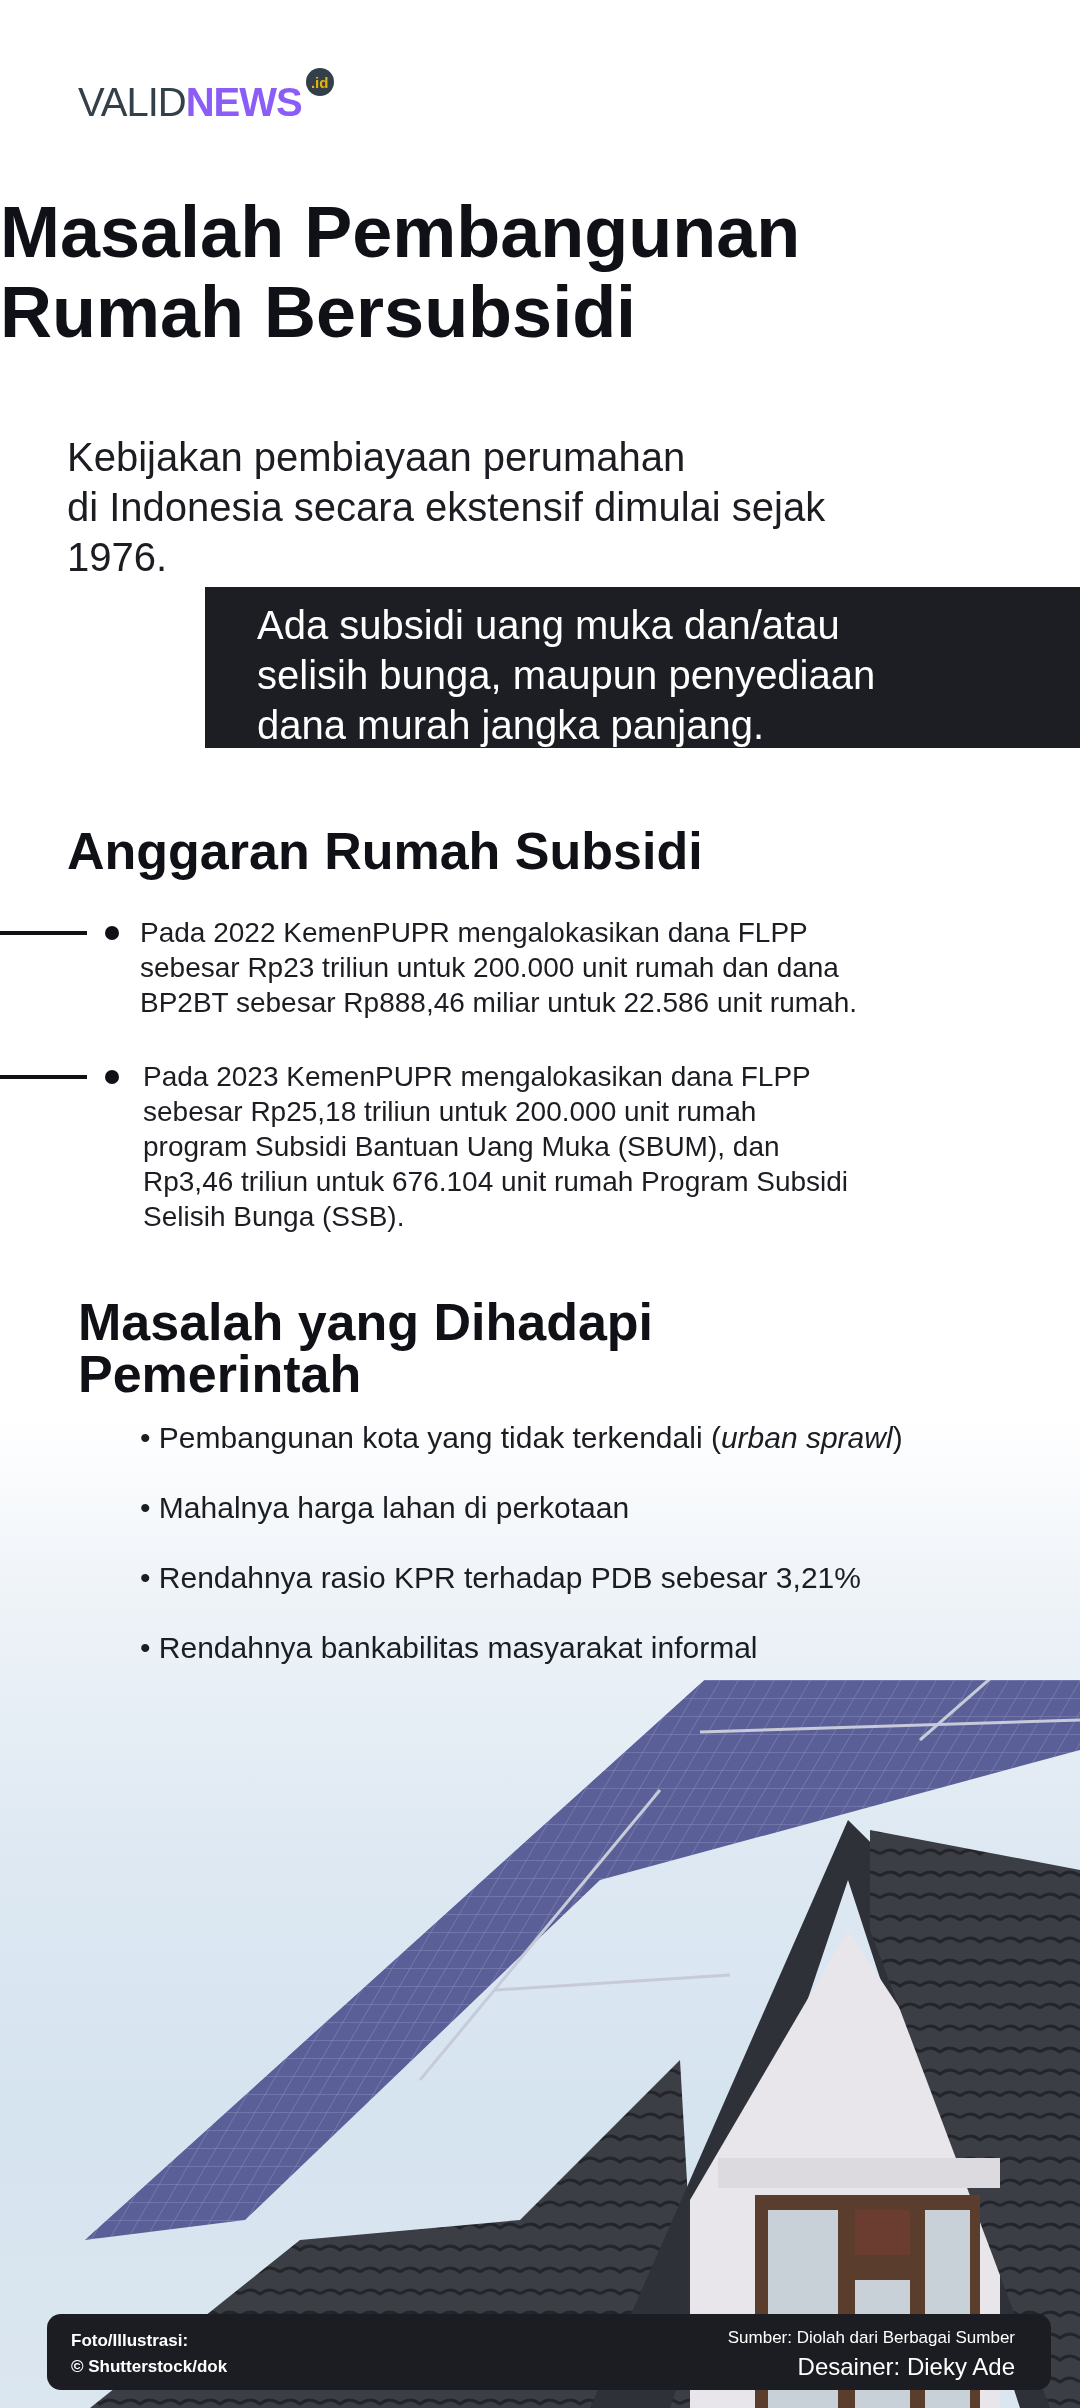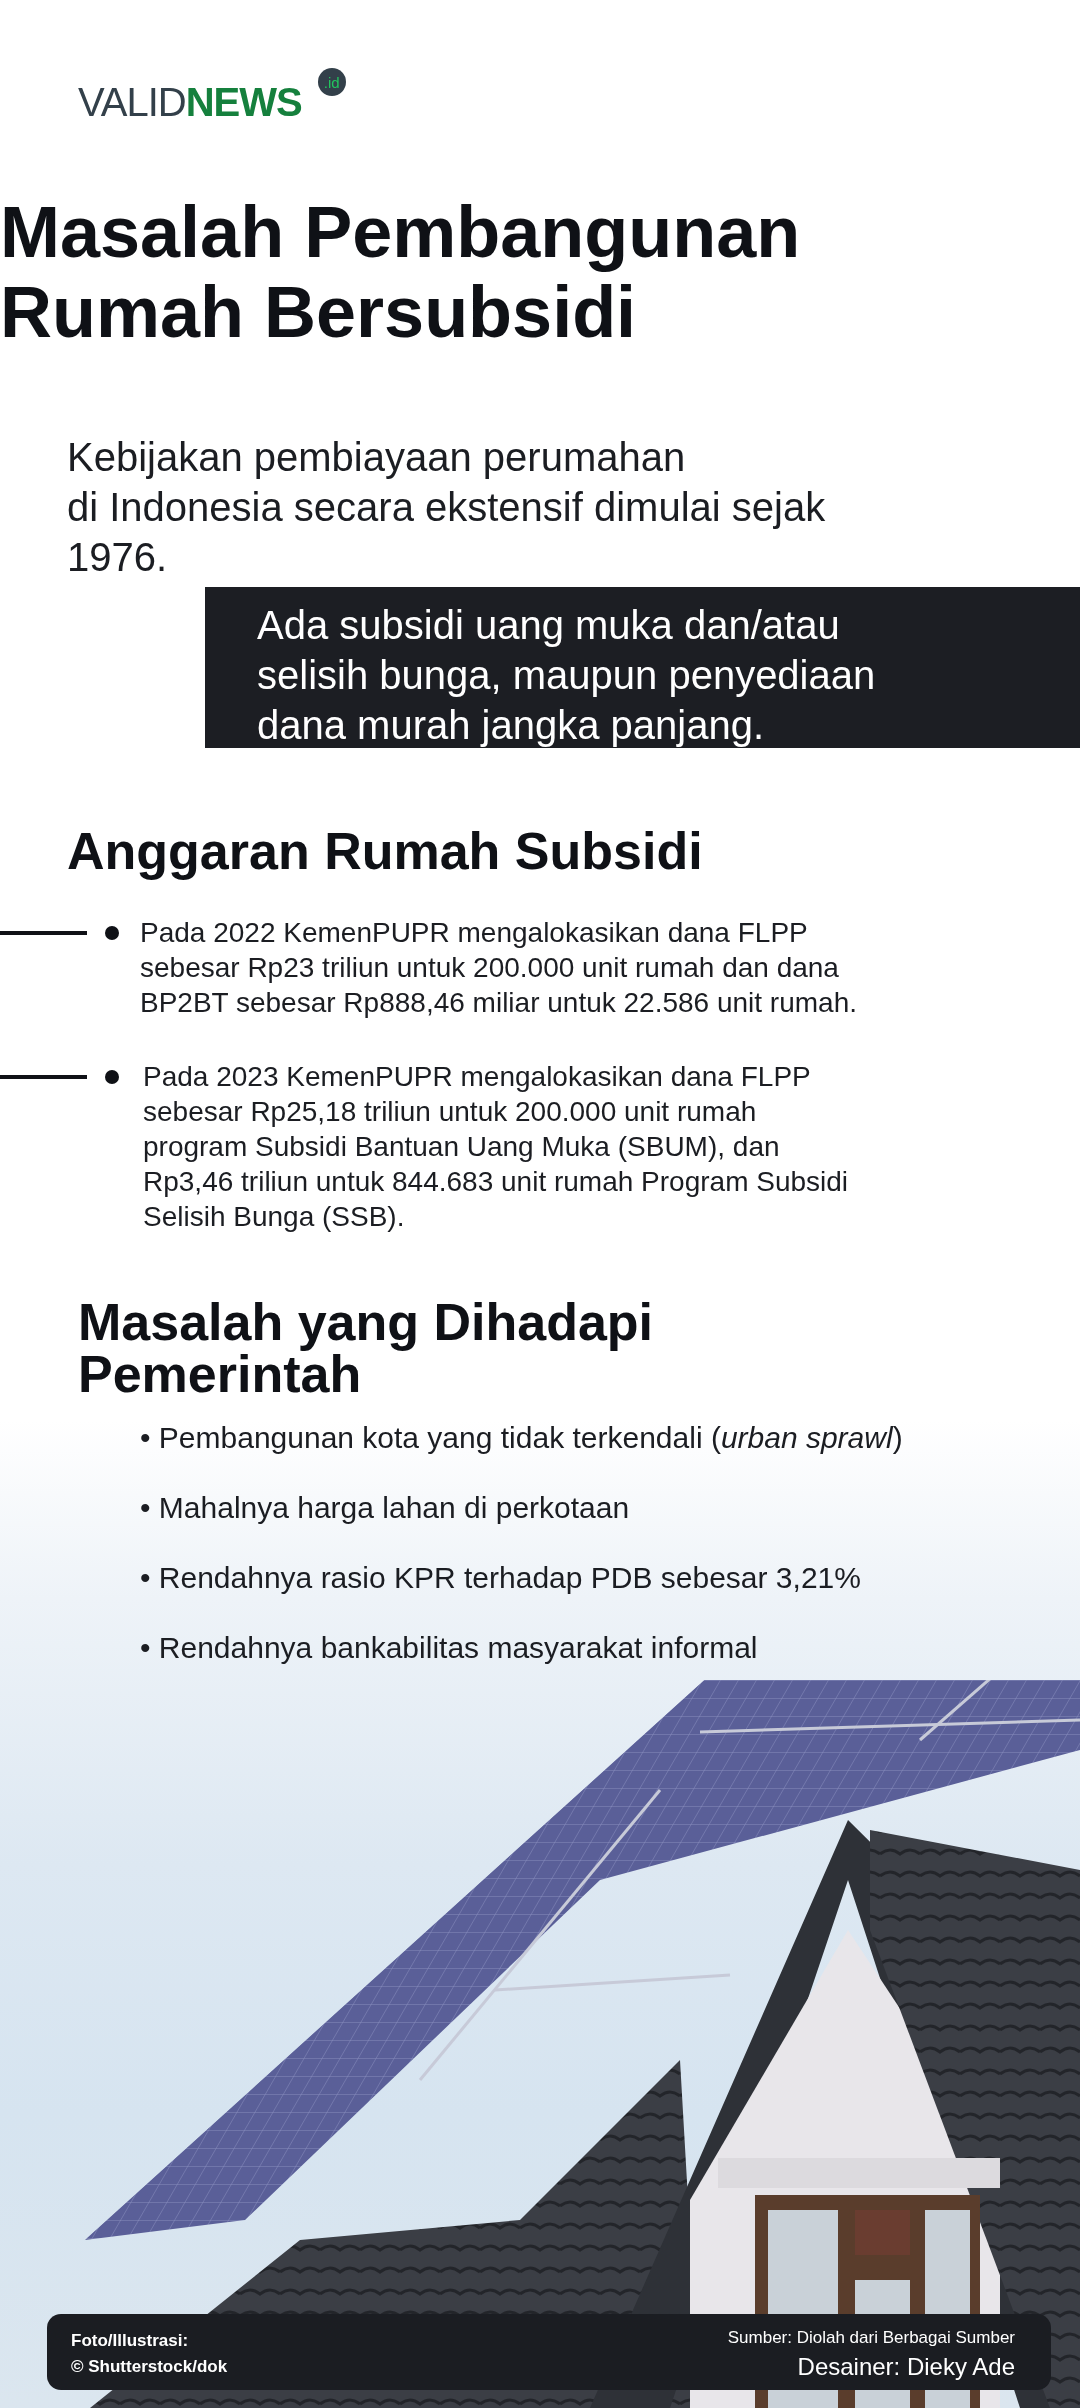--- a/index.html
+++ b/index.html
@@ -8,22 +8,22 @@
     background:#ffffff;
     font-family:"DejaVu Sans", "Liberation Sans", sans-serif;
     color:#15171c;
   }
   .sky {
     position:absolute; left:0; top:1420px; width:1080px; height:988px;
     background:linear-gradient(180deg,#ffffff 0%, #eef3f8 18%, #dde8f2 45%, #d6e4f0 70%, #dbe6ef 100%);
   }
   .logo { position:absolute; left:78px; top:62px; height:60px; display:flex; align-items:flex-end; }
   .logo .valid { font-family:"Liberation Sans", sans-serif; font-weight:normal; font-size:40px; color:#33404a; letter-spacing:-1px; line-height:1; }
-  .logo .news { font-family:"Liberation Sans", sans-serif; font-weight:bold; font-size:40px; color:#15803d; letter-spacing:-1px; line-height:1;margin-top:27px; }
-  .logo .id { width:28px; height:28px; border-radius:50%; background:#33404a; color:#22c55e; font-size:15px; font-weight:normal; display:flex; align-items:center; justify-content:center; margin-left:16px; margin-bottom:26px; font-family:"Liberation Sans", sans-serif; }
+  .logo .news { font-family:"Liberation Sans", sans-serif; font-weight:bold; font-size:40px; color:#8b5cf6; letter-spacing:-1px; line-height:1;margin-top:27px; }
+  .logo .id { width:28px; height:28px; border-radius:50%; background:#33404a; color:#eab308; font-size:15px; font-weight:bold; display:flex; align-items:center; justify-content:center; margin-left:4px; margin-bottom:26px; font-family:"Liberation Sans", sans-serif; }
   .title {
     position:absolute; left:0; top:192px; width:1080px; text-align:left;
     font-family:"Liberation Sans", sans-serif; font-weight:bold; font-size:72px; line-height:80px; color:#0f1116;
   }
   .intro {
     position:absolute; left:67px; top:432px; width:920px;
     font-family:"Liberation Sans", sans-serif; font-size:40px; line-height:50px; color:#1b1d22;
   }
   .darkbox {
     position:absolute; left:205px; top:587px; width:875px; height:161px; background:#1c1e23;
@@ -99,21 +99,21 @@
   </div>
 </div>
 
 <div class="budget-item" style="top:1059px;">
   <div class="line" style="top:16px;"></div>
   <div class="dot" style="top:11px;"></div>
   <div class="txt" style="top:0; left:143px;">
     <div>Pada 2023 KemenPUPR mengalokasikan dana FLPP</div>
     <div>sebesar Rp25,18 triliun untuk 200.000 unit rumah</div>
     <div>program Subsidi Bantuan Uang Muka (SBUM), dan</div>
-    <div>Rp3,46 triliun untuk 844.683 unit rumah Program Subsidi</div>
+    <div>Rp3,46 triliun untuk 676.104 unit rumah Program Subsidi</div>
     <div>Selisih Bunga (SSB).</div>
   </div>
 </div>
 
 <div class="h2 b">
   <div>Masalah yang Dihadapi</div>
   <div>Pemerintah</div>
 </div>
 
 <div class="problems">

